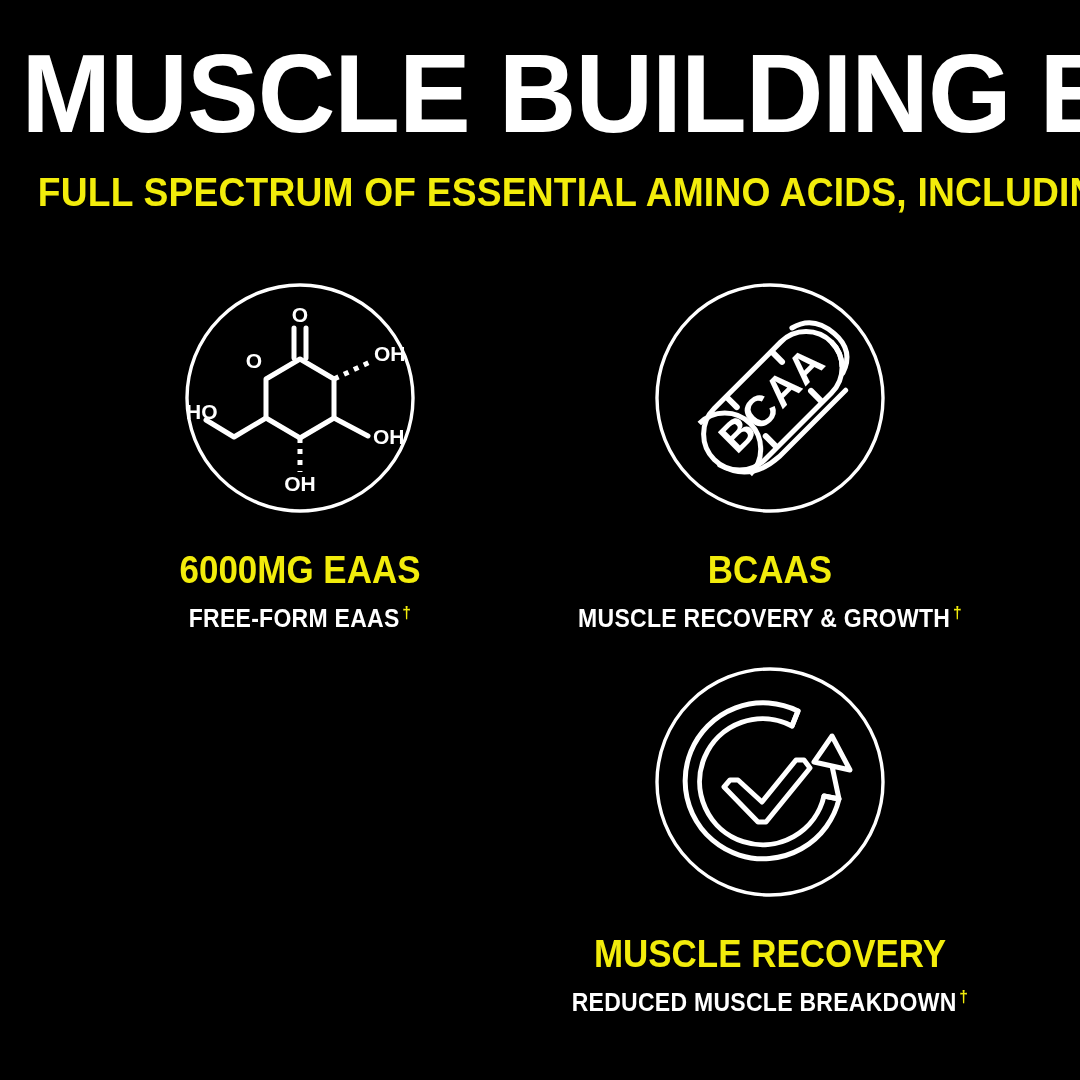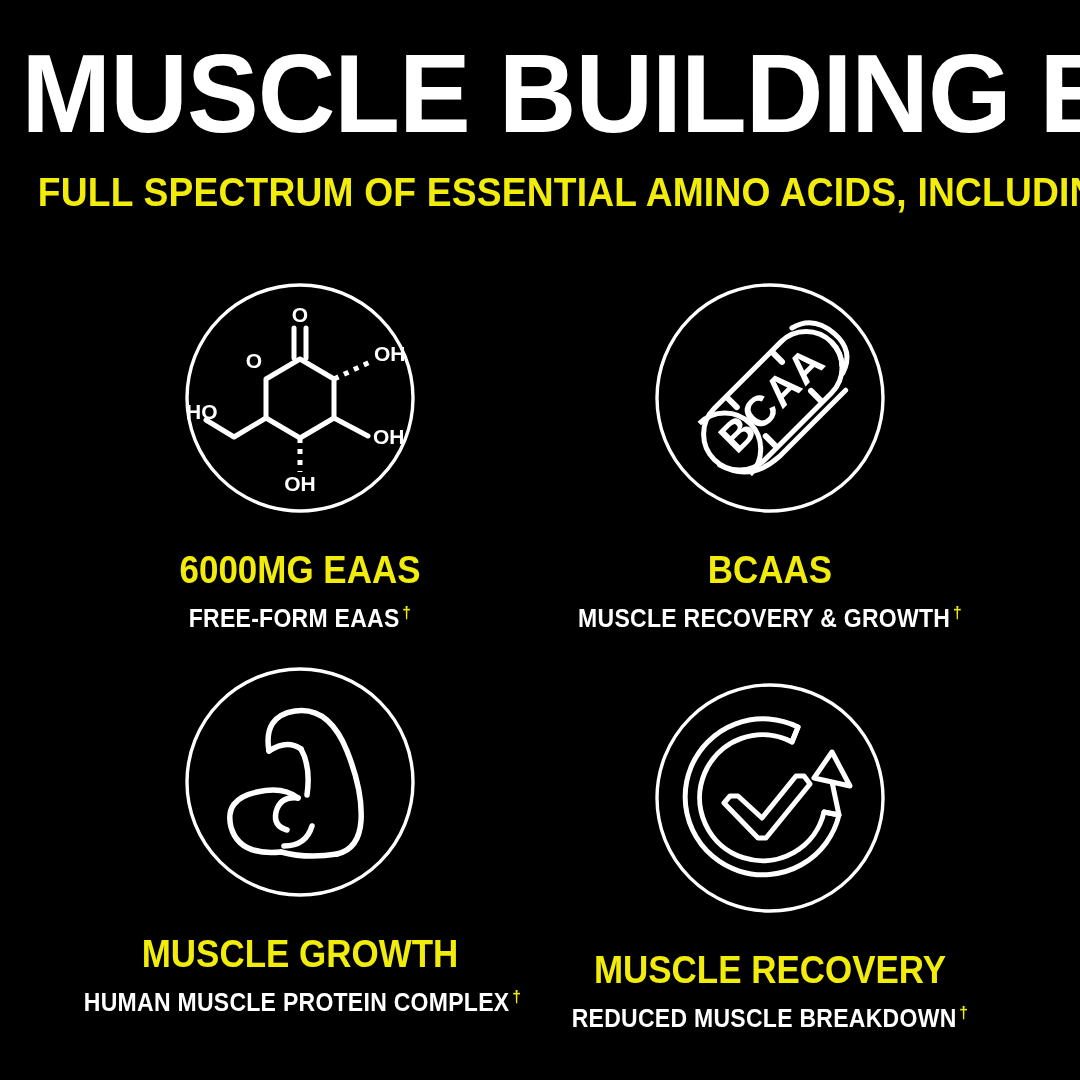--- a/index.html
+++ b/index.html
@@ -70,21 +70,21 @@
     height: 790px;
   }
   .cell {
     position: absolute;
     width: 470px;
     text-align: center;
   }
   .cell.c0 { left: 65px;  top: 0px; }
   .cell.c1 { left: 535px; top: 0px; }
   .cell.c2 { left: 65px;  top: 384px; }
-  .cell.c3 { left: 535px; top: 400px; }
+  .cell.c3 { left: 535px; top: 384px; }
 
   .icon-wrap {
     width: 232px;
     height: 232px;
     margin: 0 auto;
     display: block;
   }
   .icon-wrap svg {
     display: block;
     width: 232px;
@@ -188,52 +188,20 @@
             <path d="M150 86 L150 99" stroke="#ffffff" stroke-width="6" stroke-linecap="round"></path>
             <path d="M150 140 L150 154" stroke="#ffffff" stroke-width="6" stroke-linecap="round"></path>
             <text x="116" y="133" text-anchor="middle" fill="#ffffff" font-family="'Liberation Sans Narrow','Liberation Sans',sans-serif" font-weight="700" font-size="43" letter-spacing="1">BCAA</text>
           </g>
         </svg>
       </div>
       <p class="cell-title">BCAAS</p>
       <p class="cell-sub"><span>MUSCLE RECOVERY &amp; GROWTH</span><span class="dagger">†</span></p>
     </div>
 
-    <div class="cell c2">
-      <div class="icon-wrap">
-        <svg viewBox="0 0 232 232" xmlns="http://www.w3.org/2000/svg">
-          <circle cx="116" cy="116" r="113" fill="none" stroke="#ffffff" stroke-width="3.4"></circle>
-          <g fill="none" stroke="#ffffff" stroke-width="5.5" stroke-linecap="round" stroke-linejoin="round">
-
-            <path d="M85 85
-                     q-6 -35 26 -40
-                     q34 -5 52 40
-                     q16 40 14 70
-                     q-2 28 -24 33"></path>
-
-            <path d="M153 188 q-30 5 -56 -2"></path>
-
-            <path d="M97 186
-                     q-42 4 -50 -25
-                     q-7 -28 26 -35
-                     q26 -6 41 6"></path>
-
-            <path d="M114 132 q-18 -2 -22 14 q-3 14 11 18"></path>
-
-            <path d="M128 160 q-6 20 -28 20"></path>
-
-            <path d="M85 85 q18 -12 32 -2"></path>
-
-            <path d="M117 83 q10 18 6 46"></path>
-          </g>
-        </svg>
-      </div>
-      <p class="cell-title">MUSCLE GROWTH</p>
-      <p class="cell-sub"><span>HUMAN MUSCLE PROTEIN COMPLEX</span><span class="dagger">†</span></p>
-    </div>
 
     <div class="cell c3">
       <div class="icon-wrap">
         <svg viewBox="0 0 232 232" xmlns="http://www.w3.org/2000/svg">
           <circle cx="116" cy="116" r="113" fill="none" stroke="#ffffff" stroke-width="3.4"></circle>
 
           <path d="M144 45
                    A 78 78 0 1 0 185 133
                    L 170 130
                    A 63 63 0 1 1 138 60

